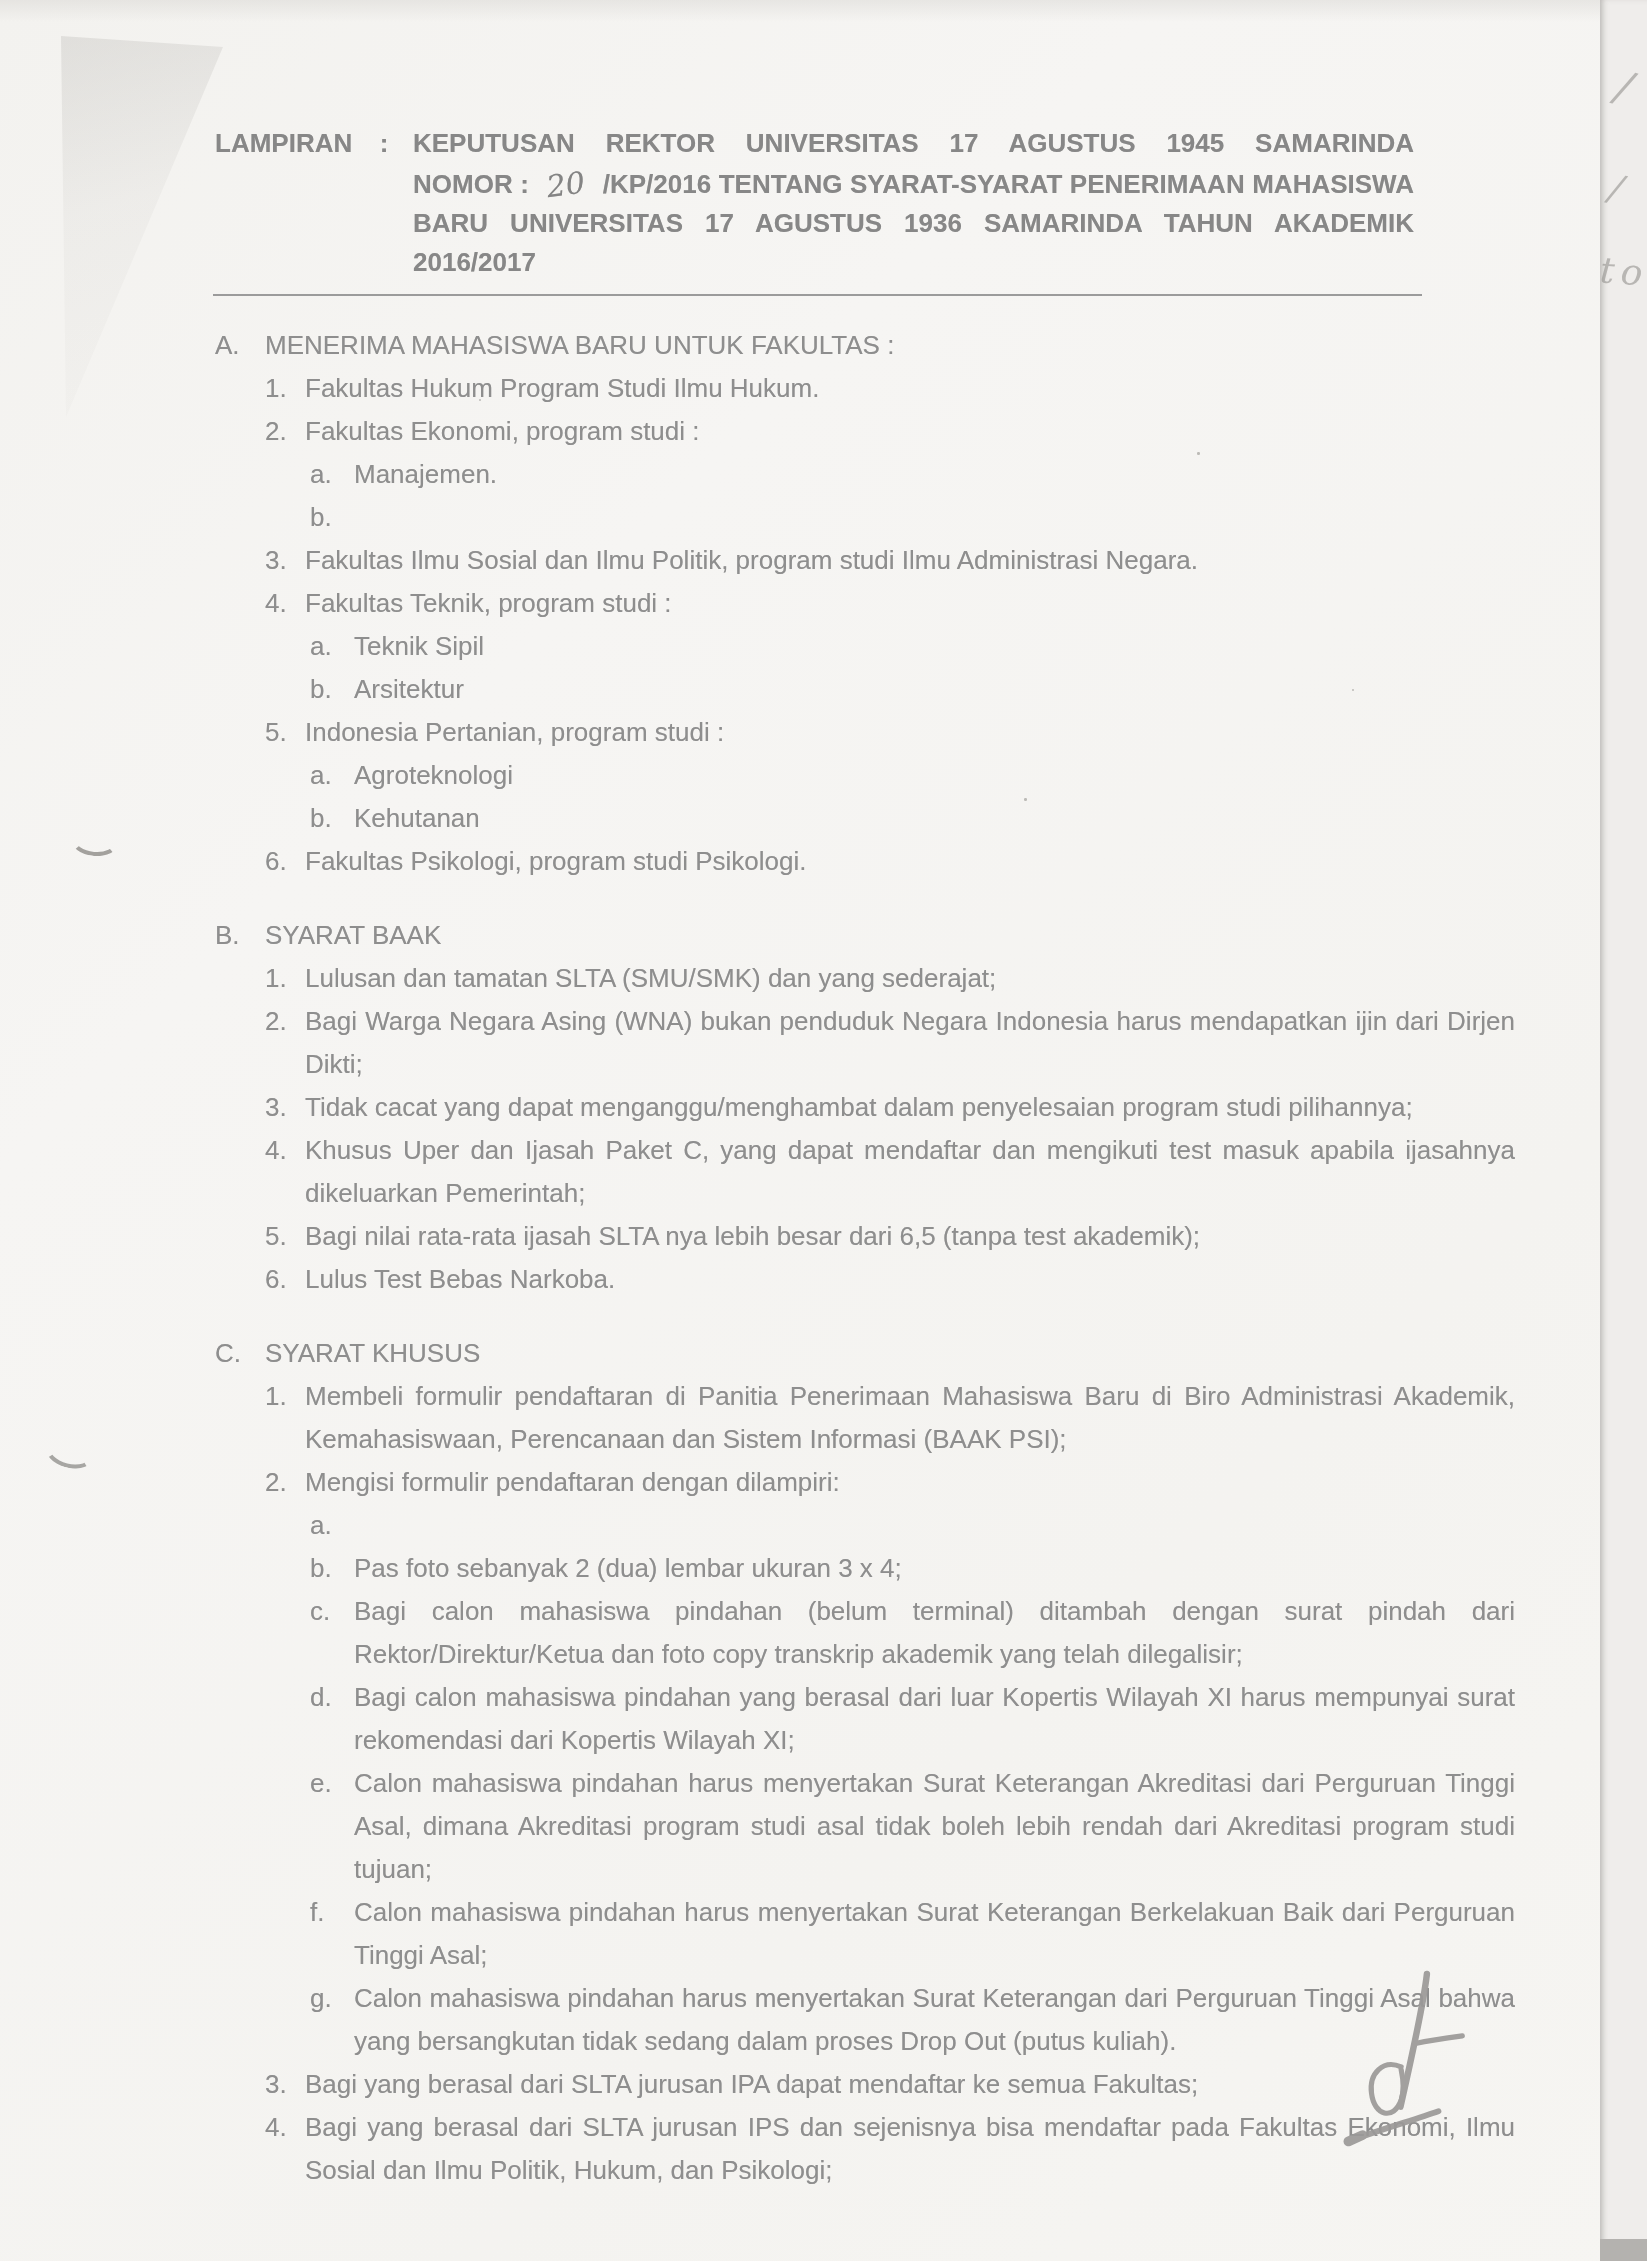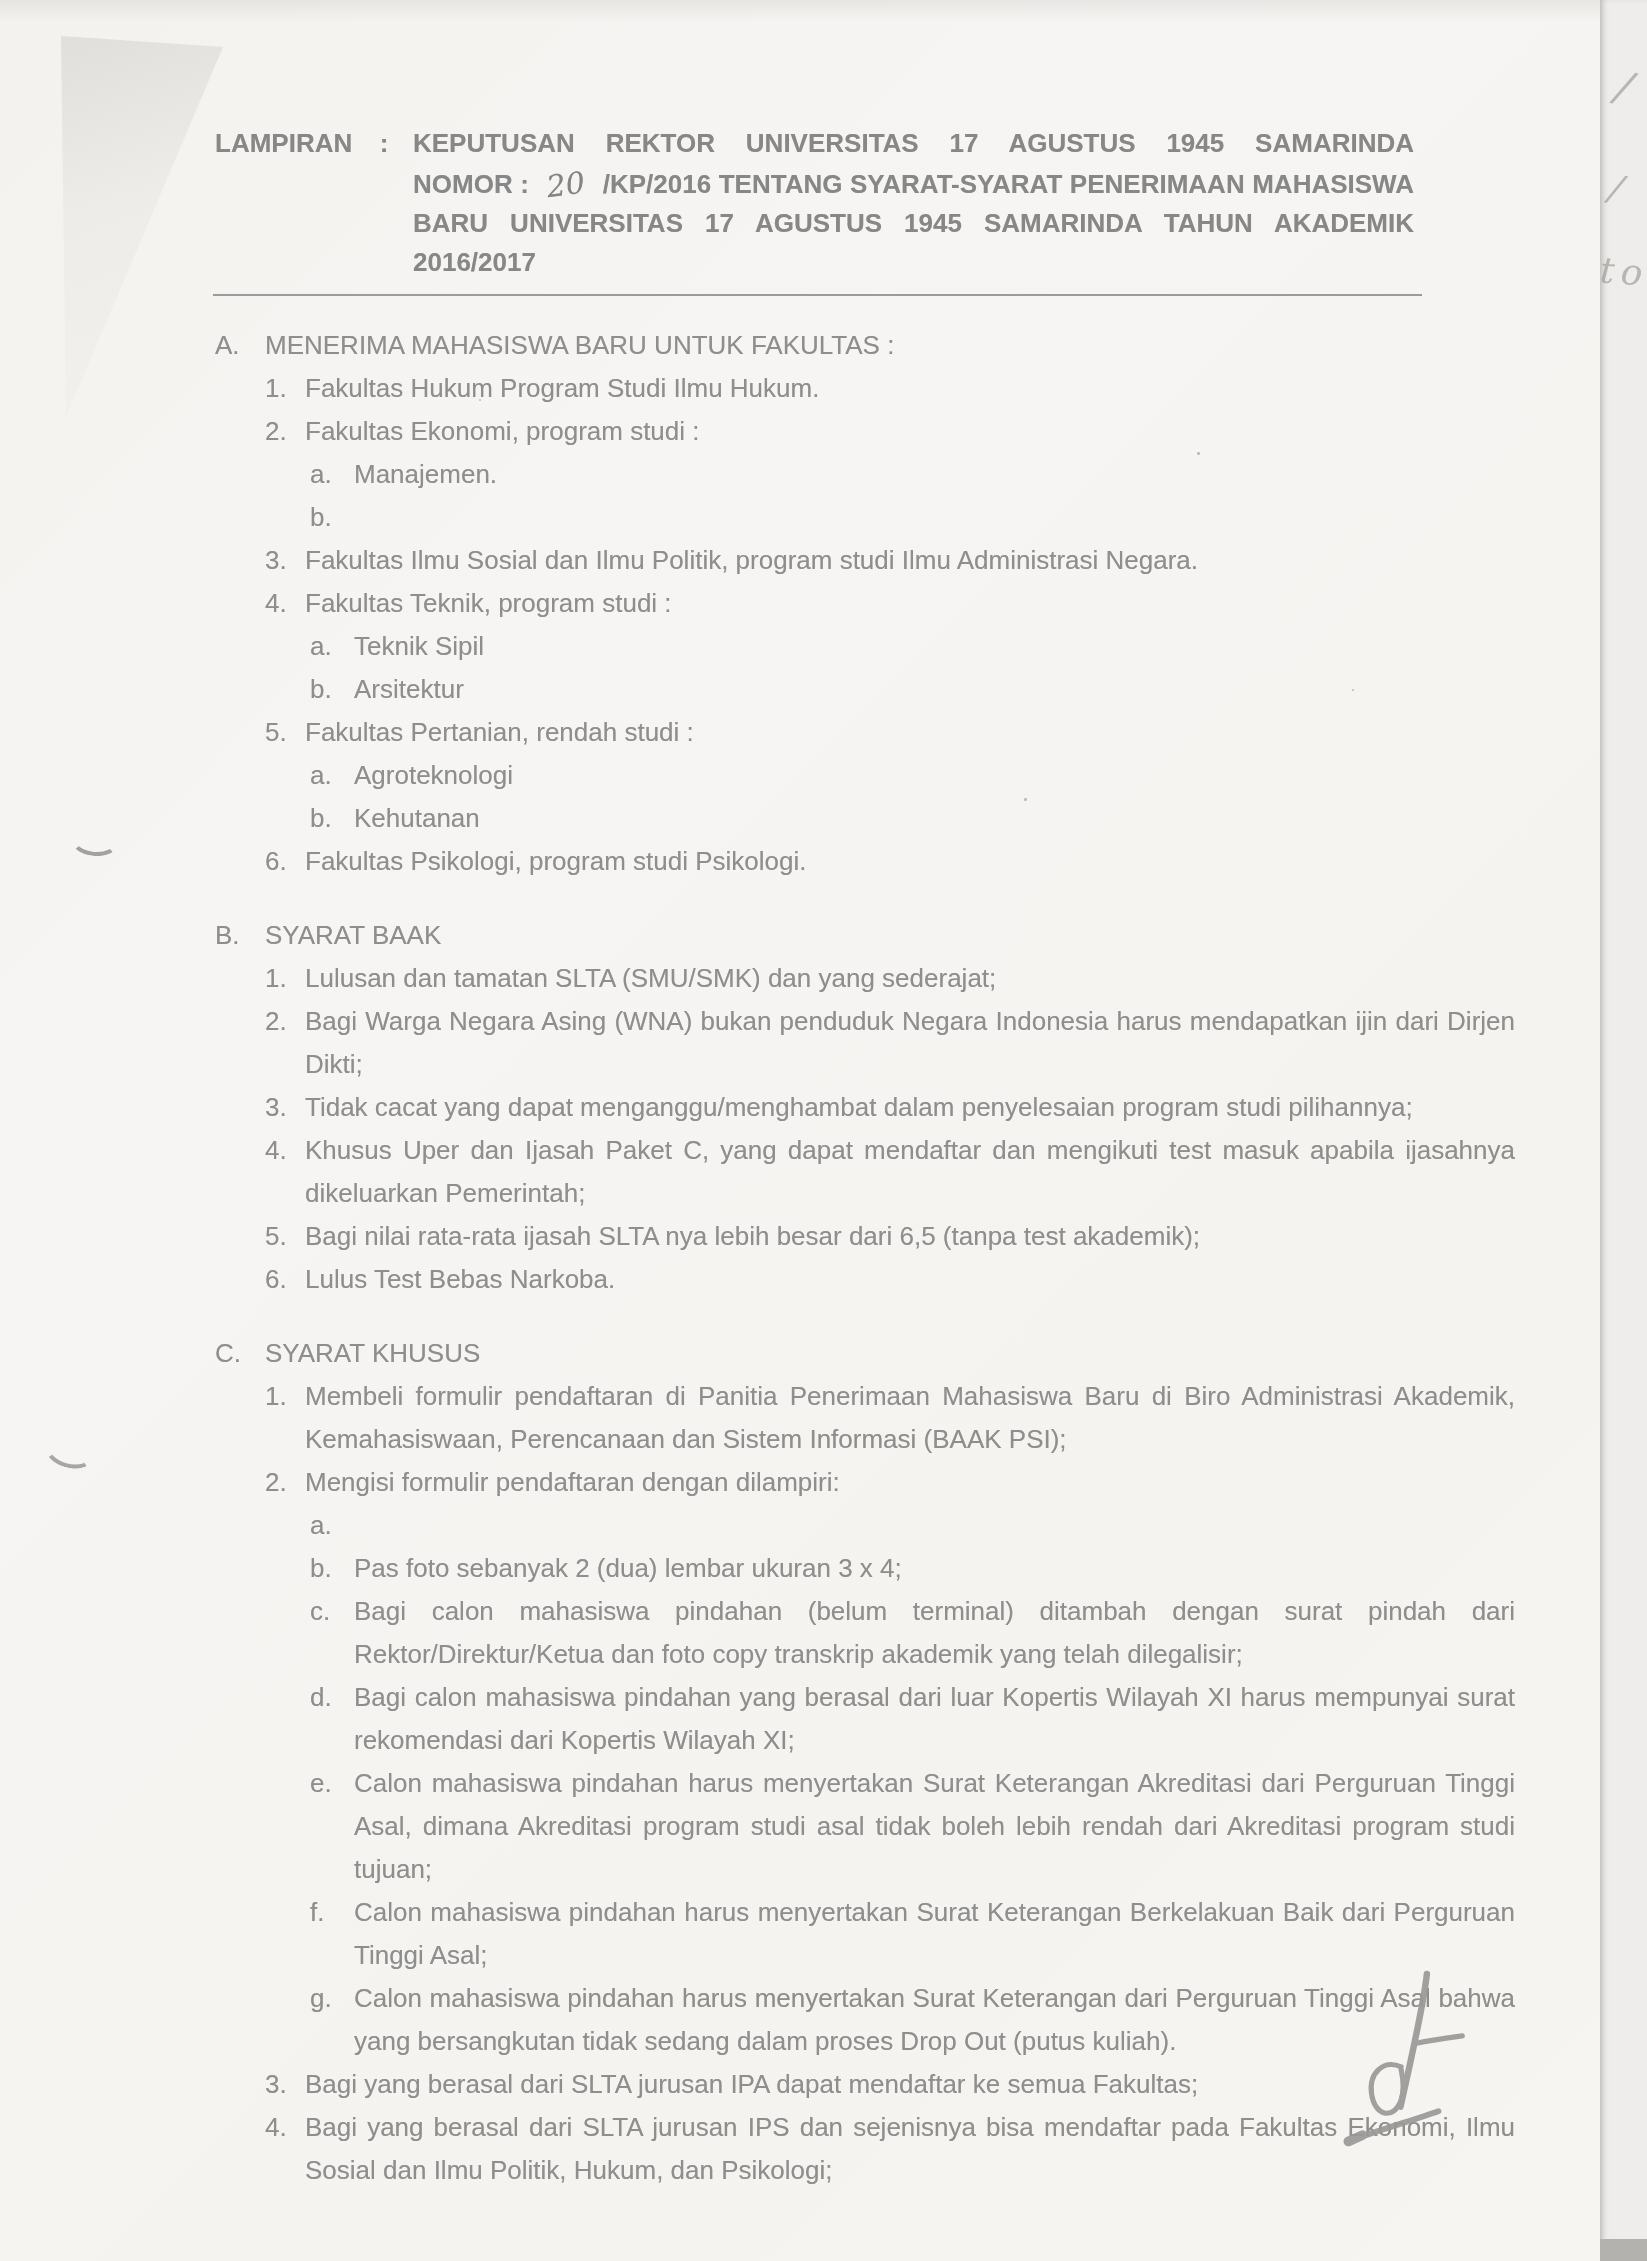--- a/index.html
+++ b/index.html
@@ -74,21 +74,21 @@
         <span>LAMPIRAN</span>
         <span class="hdr-colon">:</span>
       </div>
       <div class="hdr-body">
         <div class="hline">KEPUTUSAN REKTOR UNIVERSITAS 17 AGUSTUS 1945 SAMARINDA</div>
         <div class="hline">
           <span>NOMOR :</span>
           <span class="hand">20</span>
           <span>/KP/2016 TENTANG SYARAT-SYARAT PENERIMAAN MAHASISWA</span>
         </div>
-        <div class="hline">BARU UNIVERSITAS 17 AGUSTUS 1945 SAMARINDA TAHUN AKADEMIK</div>
+        <div class="hline">BARU UNIVERSITAS 17 AGUSTUS 1936 SAMARINDA TAHUN AKADEMIK</div>
         <div class="hline left">2016/2017</div>
       </div>
     </div>
     <hr class="rule">
 
     <div class="sec first">
       <span class="sec-letter">A.</span>
       <span>MENERIMA MAHASISWA BARU UNTUK FAKULTAS :</span>
     </div>
     <div class="row">
@@ -117,21 +117,21 @@
     <div class="row">
         <span class="n2">a.</span>
         <span class="t2">Teknik Sipil</span>
       </div>
     <div class="row">
         <span class="n2">b.</span>
         <span class="t2">Arsitektur</span>
       </div>
     <div class="row">
         <span class="n1">5.</span>
-        <span class="t1">Fakultas Pertanian, rendah studi :</span>
+        <span class="t1">Indonesia Pertanian, program studi :</span>
       </div>
     <div class="row">
         <span class="n2">a.</span>
         <span class="t2">Agroteknologi</span>
       </div>
     <div class="row">
         <span class="n2">b.</span>
         <span class="t2">Kehutanan</span>
       </div>
     <div class="row">

